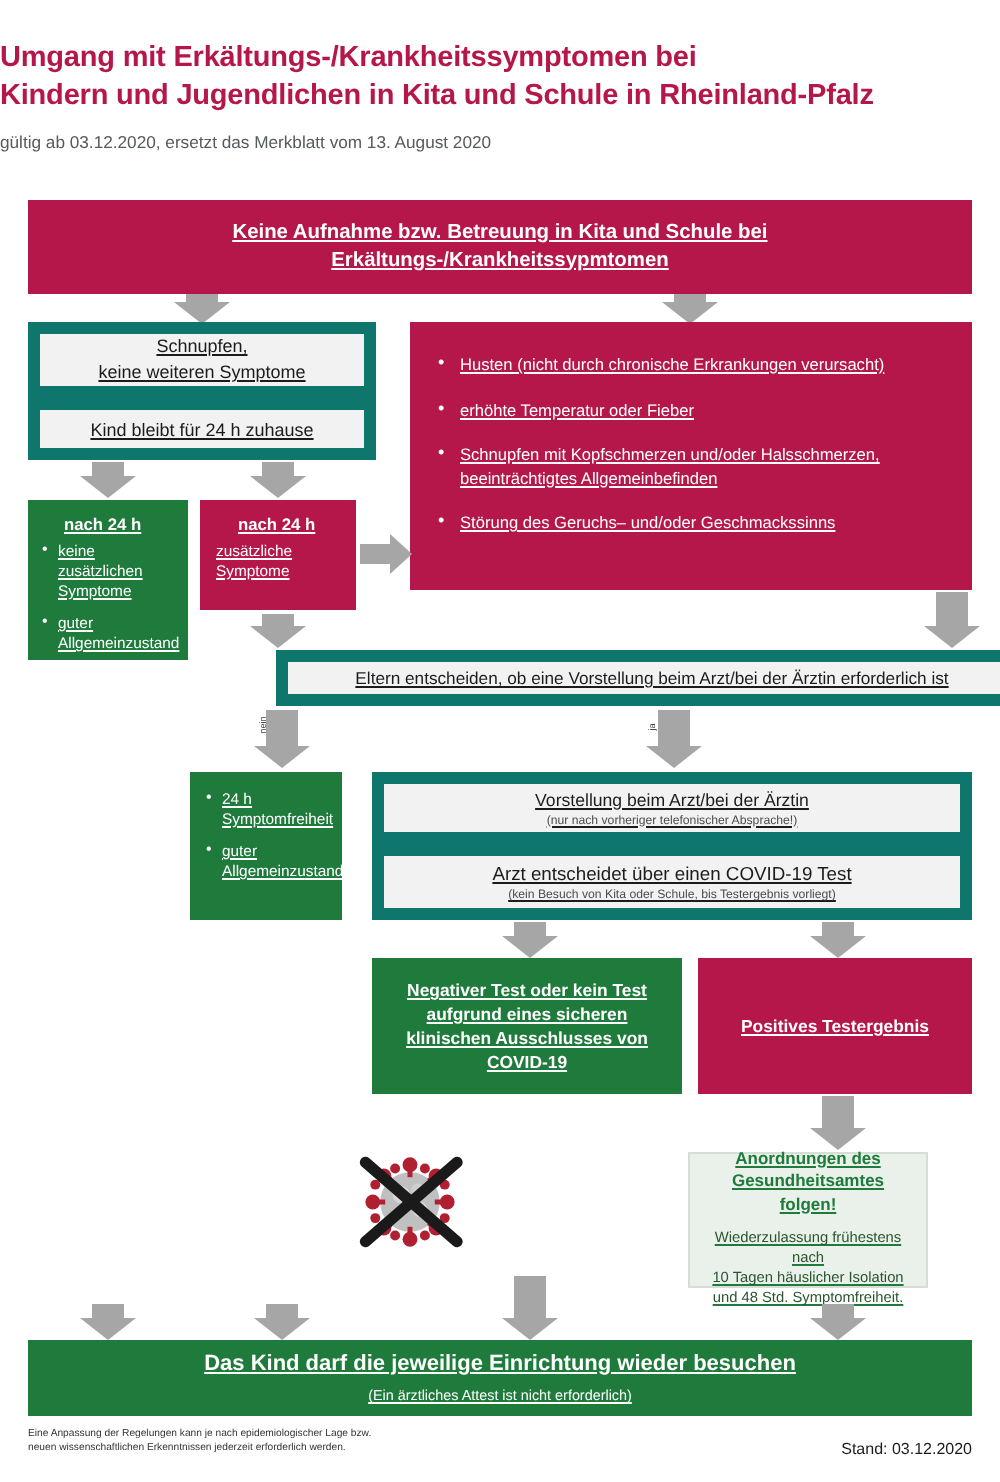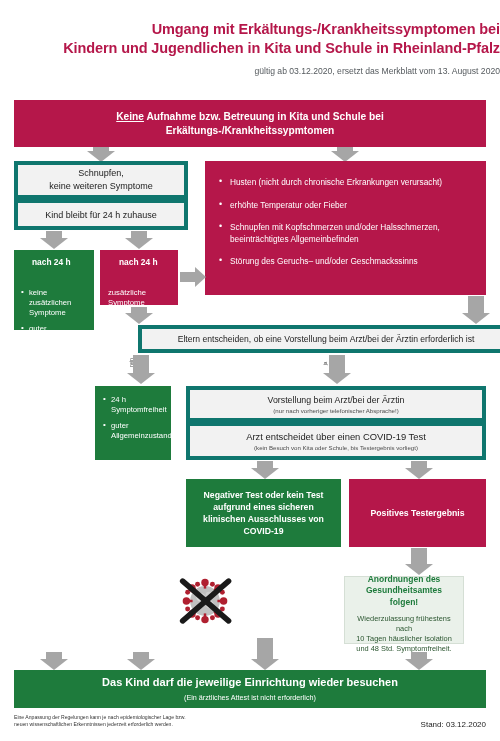--- a/index.html
+++ b/index.html
@@ -11,40 +11,40 @@
   }
   #page {
     position: relative;
     width: 500px; height: 741px;
     background: #ffffff;
   }
 
   
   .title-wrap {
     position: absolute; left: 0; top: 20px; width: 500px;
-    text-align: right;
+    text-align: left;
   }
   .title-line {
     color: #b5174a;
     font-weight: bold;
     font-size: 14.5px;
     line-height: 19px;
     letter-spacing: -0.1px;
   }
   .subtitle {
     color: #555a5e;
     font-size: 8.6px;
     margin-top: 8px;
   }
 
   
-  .box { position: absolute; }
+  .box { position: absolute; text-decoration: underline; }
   .red    { background: #b5174a; color: #ffffff; }
   .green  { background: #1e7b3c; color: #ffffff; }
-  .gray   { background: #f2f2f2; color: #1c1c1c; border: 4px solid #0f766e; }
+  .gray   { background: #f2f2f2; color: #1c1c1c; border: 6px solid #0f766e; }
   .lightgreen { background: #eaf1ea; color: #1e7b3c; border: 1px solid #d5dfd5; }
 
   .ctr { display: flex; flex-direction: column; align-items: center; justify-content: center; text-align: center; }
   .bold { font-weight: bold; }
 
   
   #banner-top {
     left: 14px; top: 100px; width: 472px; height: 47px;
   }
   #banner-top .bline { font-size: 10.2px; font-weight: bold; line-height: 14px; }
@@ -100,21 +100,21 @@
     padding-left: 11px;
   }
   #box-symptoms li::before {
     content: "\2022";
     position: absolute; left: 0; top: -1px;
     font-size: 9px;
   }
 
   #box-green-24h { left: 14px; top: 250px; width: 80px; height: 80px; padding: 7px 6px 0 7px; }
   #box-red-24h   { left: 100px; top: 250px; width: 78px; height: 55px; padding: 7px 6px 0 8px; }
-  .hdr24 { font-size: 8.4px; font-weight: bold; margin-bottom: 21px; padding-left: 11px; }
+  .hdr24 { font-size: 8.4px; font-weight: bold; margin-bottom: 4px; padding-left: 11px; }
   .minilist { list-style: none; }
   .minilist li {
     position: relative;
     font-size: 7.7px;
     line-height: 10px;
     padding-left: 8px;
     margin-bottom: 6px;
   }
   .minilist li::before {
     content: "\2022";

